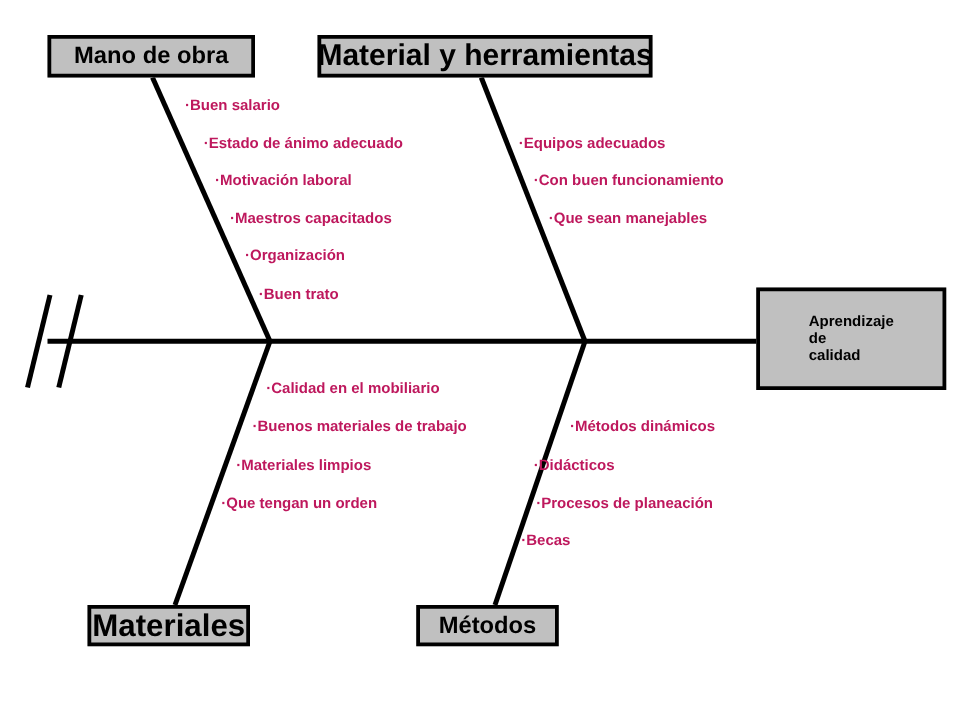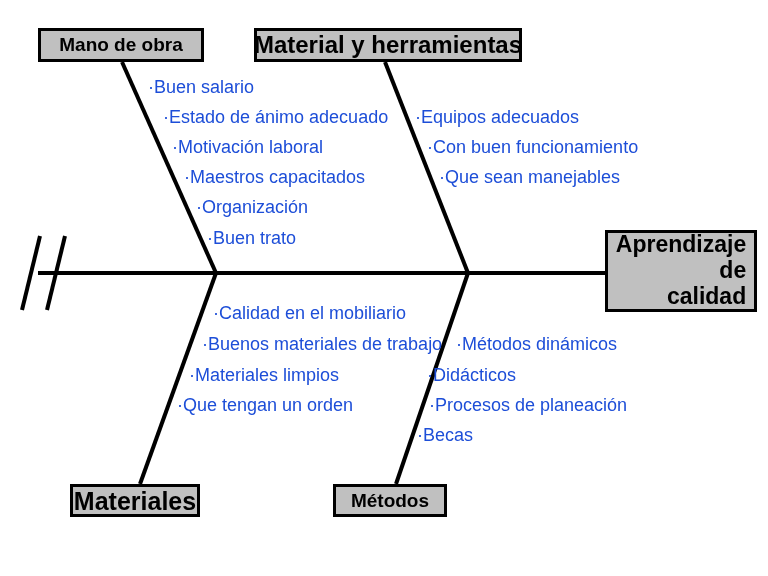--- a/index.html
+++ b/index.html
@@ -30,27 +30,27 @@
     display: flex;
     align-items: center;
     justify-content: center;
     font-weight: bold;
     color: #000000;
     white-space: nowrap;
   }
   .cat-box-inner {
     display: block;
     line-height: 1.12;
-    text-align: right;
+    text-align: left;
   }
   .cause-label {
     position: absolute;
-    font-weight: normal;
-    font-size: 18px;
-    color: #1d4ed8;
+    font-weight: bold;
+    font-size: 12px;
+    color: #be185d;
     white-space: nowrap;
     line-height: 1;
   }
   #box-mano-de-obra {
     left: 38px; top: 28px; width: 166px; height: 34px;
     font-size: 19px;
   }
   #box-material-herramientas {
     left: 254px; top: 28px; width: 268px; height: 34px;
     font-size: 24px;
@@ -58,21 +58,21 @@
   #box-materiales {
     left: 70px; top: 484px; width: 130px; height: 33px;
     font-size: 25px;
   }
   #box-metodos {
     left: 333px; top: 484px; width: 114px; height: 33px;
     font-size: 19px;
   }
   #box-aprendizaje {
     left: 605px; top: 230px; width: 152px; height: 82px;
-    font-size: 23px;
+    font-size: 12px;
   }
 </style>
 </head>
 <body>
 
 <div id="canvas">
 
   <svg id="skeleton" viewBox="0 0 768 576">
 
     <line x1="38" y1="273" x2="608" y2="273" stroke="#000000" stroke-width="4"></line>

